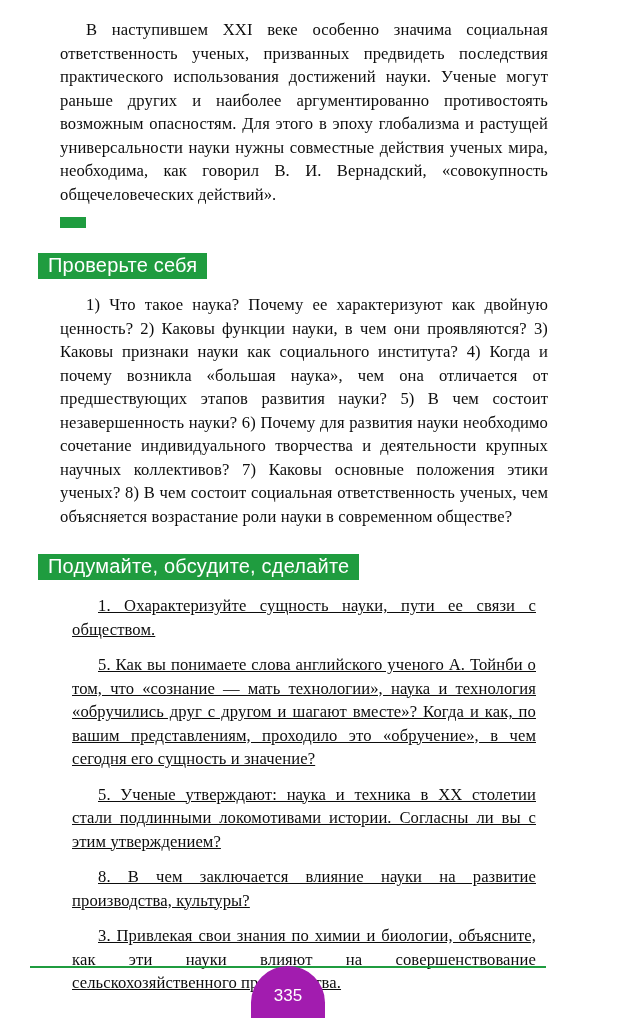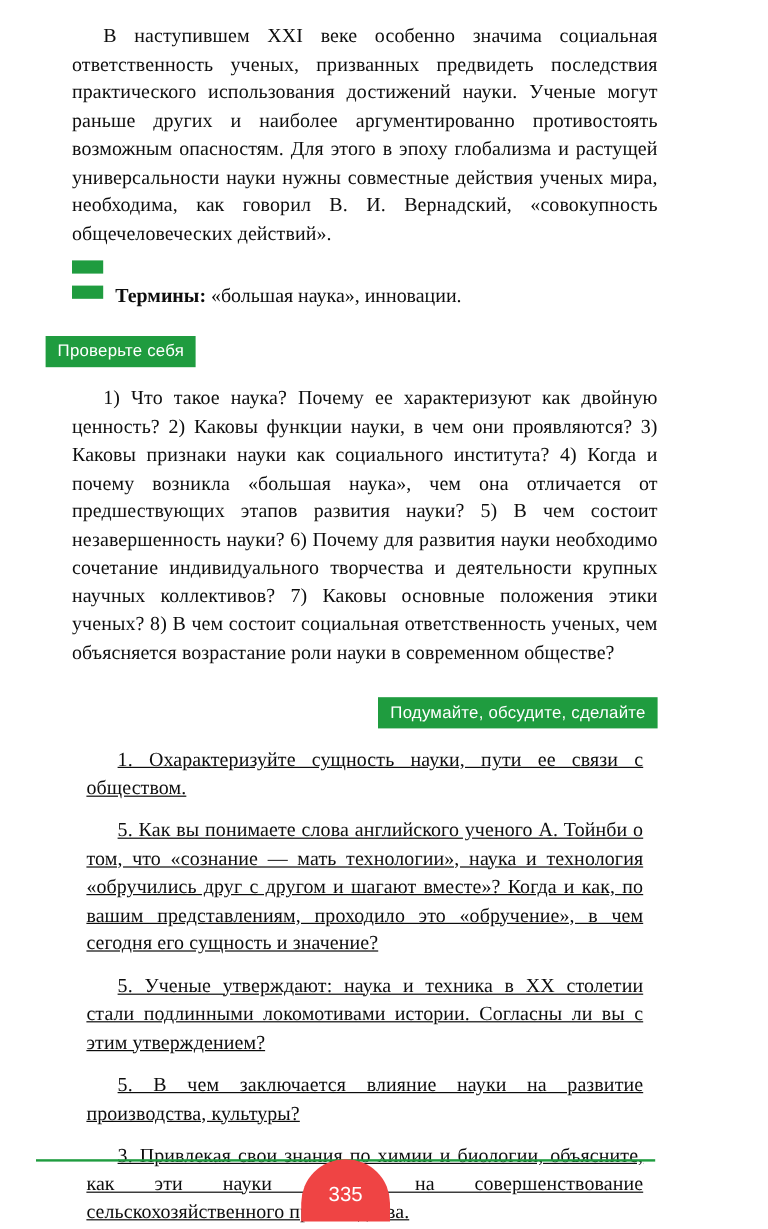--- a/index.html
+++ b/index.html
@@ -64,32 +64,31 @@
   .concept-text b {
     font-weight: bold;
   }
 
   
   .banner {
     display: inline-block;
     background: #1f9c3f;
     color: #ffffff;
     font-family: "Liberation Sans", sans-serif;
-    font-size: 14px;
+    font-size: 20px;
     line-height: 19px;
     padding: 3px 10px 4px 10px;
     margin: 0;
     letter-spacing: 0.2px;
   }
   .banner-wrap {
     margin: 22px 0 14px -22px;
   }
   .banner-wrap.second {
     margin-top: 26px;
-    text-align: right;
   }
 
   .qblock p {
     margin: 0;
   }
   .tasks p {
     margin: 12px;
     text-decoration: underline;
   }
 
@@ -102,21 +101,21 @@
     height: 2px;
     background: #1f9c3f;
   }
   .page-number-badge {
     position: absolute;
     left: 50%;
     transform: translateX(-50%);
     bottom: 6px;
     width: 74px;
     height: 52px;
-    background: #ef4444;
+    background: #a21caf;
     border-radius: 50% 50% 0 0 / 70% 70% 0 0;
     color: #ffffff;
     font-family: "Liberation Sans", sans-serif;
     font-size: 17px;
     display: flex;
     align-items: center;
     justify-content: center;
     padding-top: 8px;
     box-sizing: border-box;
   }
@@ -127,42 +126,38 @@
 <div class="page">
 
   <div class="intro">
     <p class="body-text indent">В наступившем XXI веке особенно значима социальная ответственность ученых, призванных предвидеть последствия практического использования достижений науки. Ученые могут раньше других и наиболее аргументированно противостоять возможным опасностям. Для этого в эпоху глобализма и растущей универсальности науки нужны совместные действия ученых мира, необходима, как говорил В. И. Вернадский, «совокупность общечеловеческих действий».</p>
   </div>
 
   <div class="concepts">
     <div class="concept-row">
       <span class="bullet-square"></span>
     </div>
-    <div class="concept-row">
-      <span class="bullet-square"></span>
-      <span class="concept-text"><b>Термины:</b><span> «большая наука», инновации.</span></span>
-    </div>
   </div>
 
   <div class="banner-wrap">
     <span class="banner">Проверьте себя</span>
   </div>
 
   <div class="qblock">
     <p class="body-text indent">1) Что такое наука? Почему ее характеризуют как двойную ценность? 2) Каковы функции науки, в чем они проявляются? 3) Каковы признаки науки как социального института? 4) Когда и почему возникла «большая наука», чем она отличается от предшествующих этапов развития науки? 5) В чем состоит незавершенность науки? 6) Почему для развития науки необходимо сочетание индивидуального творчества и деятельности крупных научных коллективов? 7) Каковы основные положения этики ученых? 8) В чем состоит социальная ответственность ученых, чем объясняется возрастание роли науки в современном обществе?</p>
   </div>
 
   <div class="banner-wrap second">
     <span class="banner">Подумайте, обсудите, сделайте</span>
   </div>
 
   <div class="tasks">
     <p class="body-text indent">1. Охарактеризуйте сущность науки, пути ее связи с обществом.</p>
     <p class="body-text indent">5. Как вы понимаете слова английского ученого А. Тойнби о том, что «сознание — мать технологии», наука и технология «обручились друг с другом и шагают вместе»? Когда и как, по вашим представлениям, проходило это «обручение», в чем сегодня его сущность и значение?</p>
     <p class="body-text indent">5. Ученые утверждают: наука и техника в XX столетии стали подлинными локомотивами истории. Согласны ли вы с этим утверждением?</p>
-    <p class="body-text indent">5. В чем заключается влияние науки на развитие производства, культуры?</p>
+    <p class="body-text indent">8. В чем заключается влияние науки на развитие производства, культуры?</p>
     <p class="body-text indent">3. Привлекая свои знания по химии и биологии, объясните, как эти науки влияют на совершенствование сельскохозяйственного производства.</p>
   </div>
 
   <div class="footer-rule"></div>
   <div class="page-number-badge">335</div>
 
 </div>
 
 </body></html>

